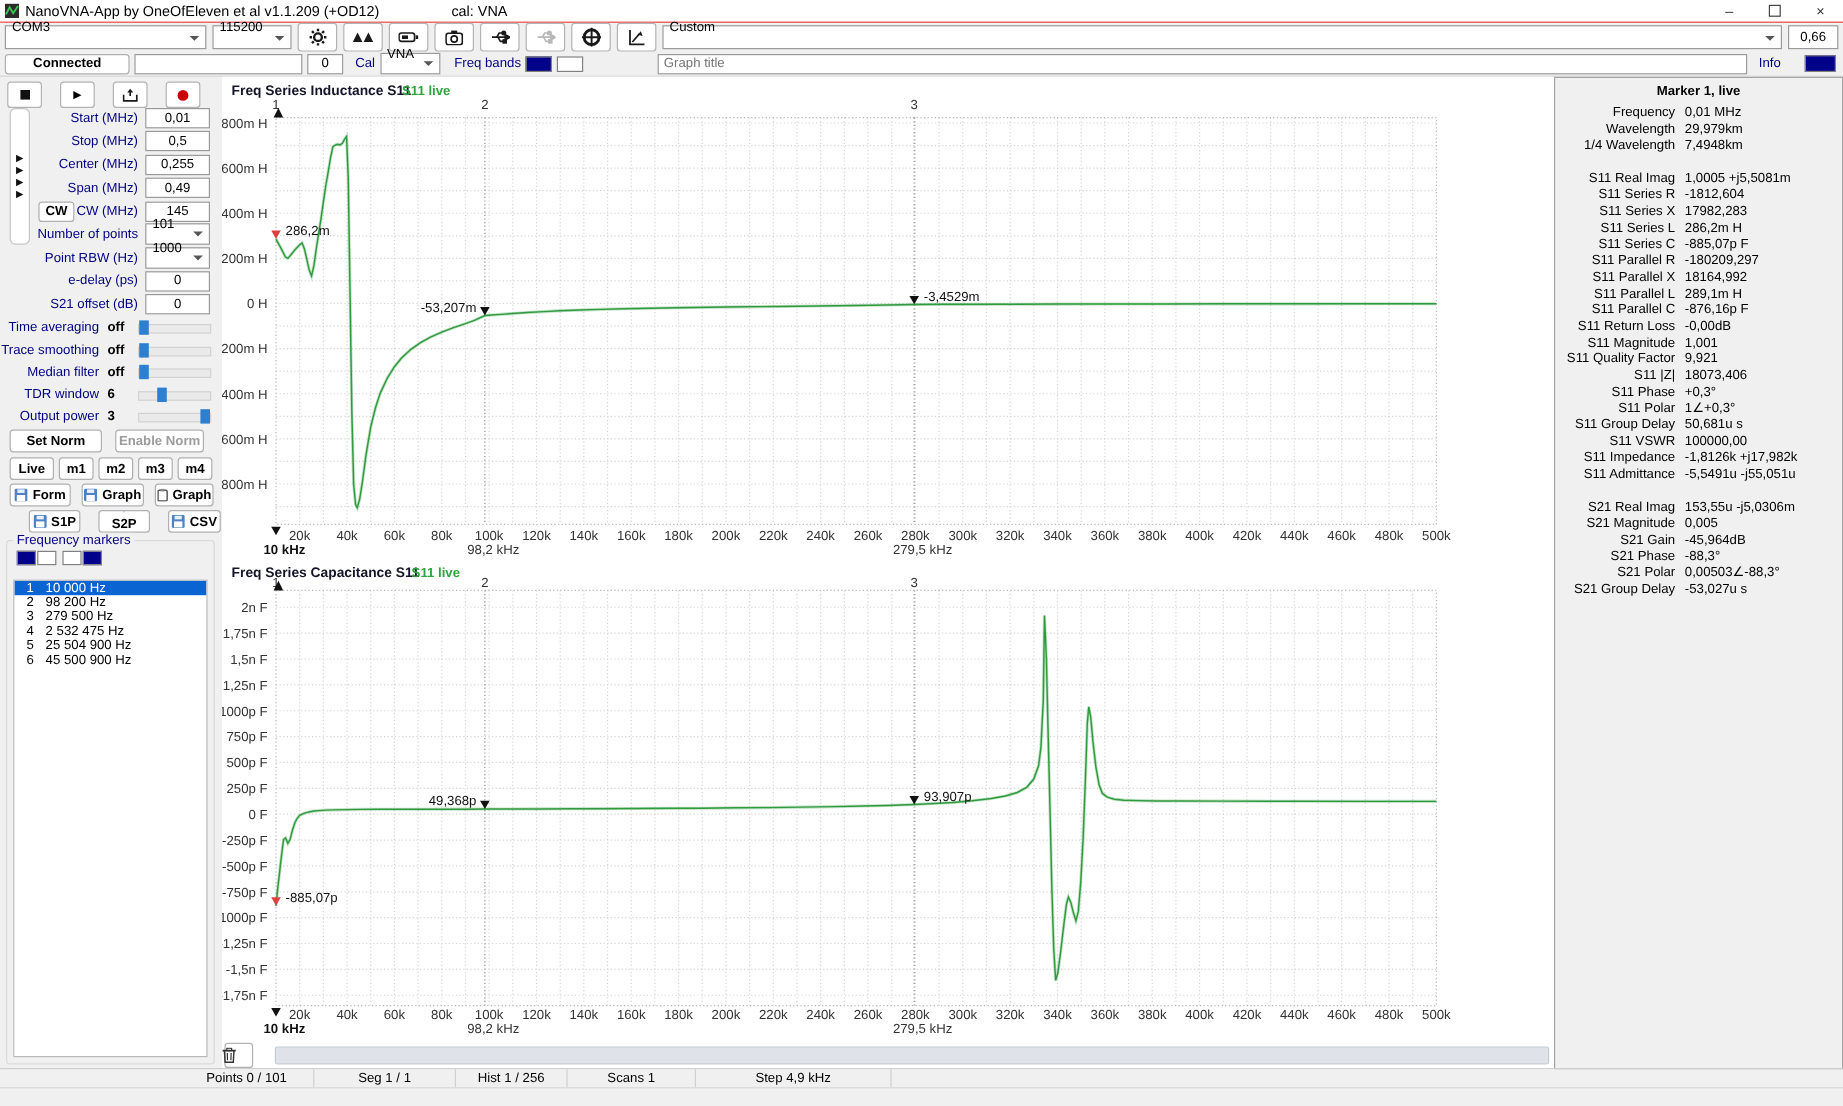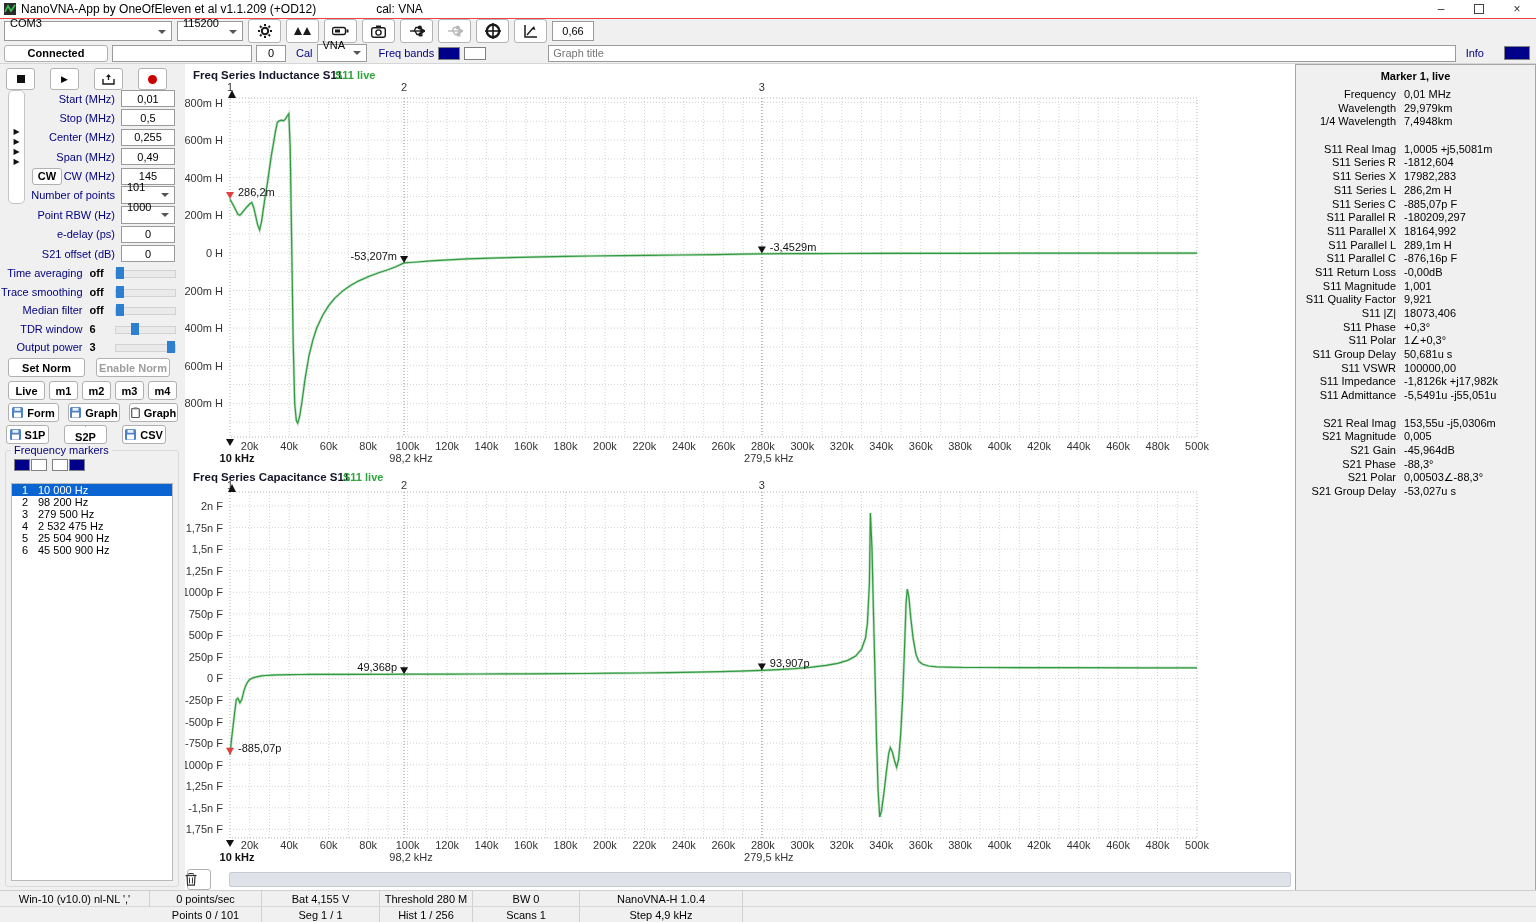--- a/index.html
+++ b/index.html
@@ -43,21 +43,21 @@
   .sliders{position:absolute;top:200px;left:0;width:185px;}
   .sl-row{display:flex;align-items:center;height:18.5px;}
   .sl-label{width:84px;text-align:right;color:#000080;white-space:nowrap;}
   .sl-val{width:26px;margin-left:7px;font-weight:bold;}
   .sld{width:62px;height:14px;position:relative;margin-left:auto;margin-right:9px;}
   .sld .track{position:absolute;left:0;right:0;top:4px;height:6px;background:#eaeaea;border:1px solid #d2d2d2;}
   .sld .thumb{position:absolute;top:1px;width:8px;height:12px;background:#2e7fd0;}
   .normrow{position:absolute;top:294px;left:0;width:185px;display:flex;padding-left:8px;box-sizing:border-box;gap:11px;}
   .memrow{position:absolute;top:317px;left:0;width:185px;display:flex;padding-left:8px;box-sizing:border-box;gap:4px;}
   .saverow1{position:absolute;top:339px;left:0;width:185px;display:flex;padding-left:8px;box-sizing:border-box;gap:9px;}
-  .saverow2{position:absolute;top:361px;left:0;width:217px;display:flex;padding-left:6px;box-sizing:border-box;gap:15px;}
+  .saverow2{position:absolute;top:361px;left:0;width:217px;display:flex;padding-left:24px;box-sizing:border-box;gap:15px;}
   .fmgroup{position:absolute;top:386px;left:5px;width:172px;bottom:4px;border:1px solid #dadada;border-radius:3px;}
   .fmlegend{position:absolute;top:-7px;left:5px;background:#f0f0f0;padding:0 3px;color:#000080;}
   .fmswatches{display:flex;gap:1px;padding:8px 0 0 8px;align-items:center;}
   .mlist{position:absolute;top:32px;left:5px;right:5px;bottom:5px;background:#fff;border:1px solid #b9b9b9;overflow:hidden;}
   .mrow{display:flex;height:12px;line-height:12px;align-items:center;}
   .mrow .num{width:26px;padding-left:10px;box-sizing:border-box;}
   .mrow .freq{width:78px;}
   .mrow.selrow{background:#0a64d2;color:#fff;}
   
   .chartarea{position:absolute;top:0;left:185px;width:1110px;height:827px;background:#fff;}
@@ -175,20 +175,23 @@
         <line x1="0" y1="8" x2="16" y2="8" stroke="#1a1a1a" stroke-width="1.6"></line>
       </svg>
   </div>
   <div class="icobtn">
     <svg width="15" height="15" viewBox="0 0 15 15">
         <polyline points="2,1 2,13 14,13" fill="none" stroke="#1a1a1a" stroke-width="1.5"></polyline>
         <line x1="4" y1="11" x2="10" y2="4" stroke="#1a1a1a" stroke-width="1.4"></line>
         <polygon points="11,2 12.5,6 8.5,5" fill="#1a1a1a"></polygon>
       </svg>
   </div>
+  <div class="sel" style="flex:1;">
+      <span>Custom</span>
+    </div>
   <div class="inp center" style="width:42px;">
       <span>0,66</span>
     </div>
 </div>
 
 <div class="tb2">
   <div class="btn" style="width:104px;height:17px;">
       <span>Connected</span>
     </div>
   <div class="inp small" style="width:140px;">
@@ -818,29 +821,20 @@
         <div class="rp-row">
           <span class="rp-l">S21 Group Delay</span>
           <span class="rp-v">-53,027u s</span>
         </div>
       </div>
   </div>
 </div>
 
 <div class="statusbar">
   <div class="st-row">
-      <div class="st-cell" style="width: 150px;">Win-10 (v10.0) nl-NL ','</div>
-      <div class="st-cell" style="width: 112px;">0 points/sec</div>
-      <div class="st-cell" style="width: 118px;">Bat 4,155 V</div>
-      <div class="st-cell" style="width: 93px;">Threshold 280 M</div>
-      <div class="st-cell" style="width: 107px;">BW 0</div>
-      <div class="st-cell" style="width: 163px;">NanoVNA-H 1.0.4</div>
-      <div class="st-cell last"></div>
-    </div>
-  <div class="st-row">
       <div class="st-cell" style="width: 150px; margin-top: 41px;">di 25 okt 2022 21:44:50</div>
       <div class="st-cell" style="width: 112px;">Points 0 /  101</div>
       <div class="st-cell" style="width: 118px;">Seg 1 / 1</div>
       <div class="st-cell" style="width: 93px;">Hist 1 / 256</div>
       <div class="st-cell" style="width: 107px;">Scans 1</div>
       <div class="st-cell" style="width: 163px;">Step 4,9 kHz</div>
       <div class="st-cell last"></div>
     </div>
 </div>
 

